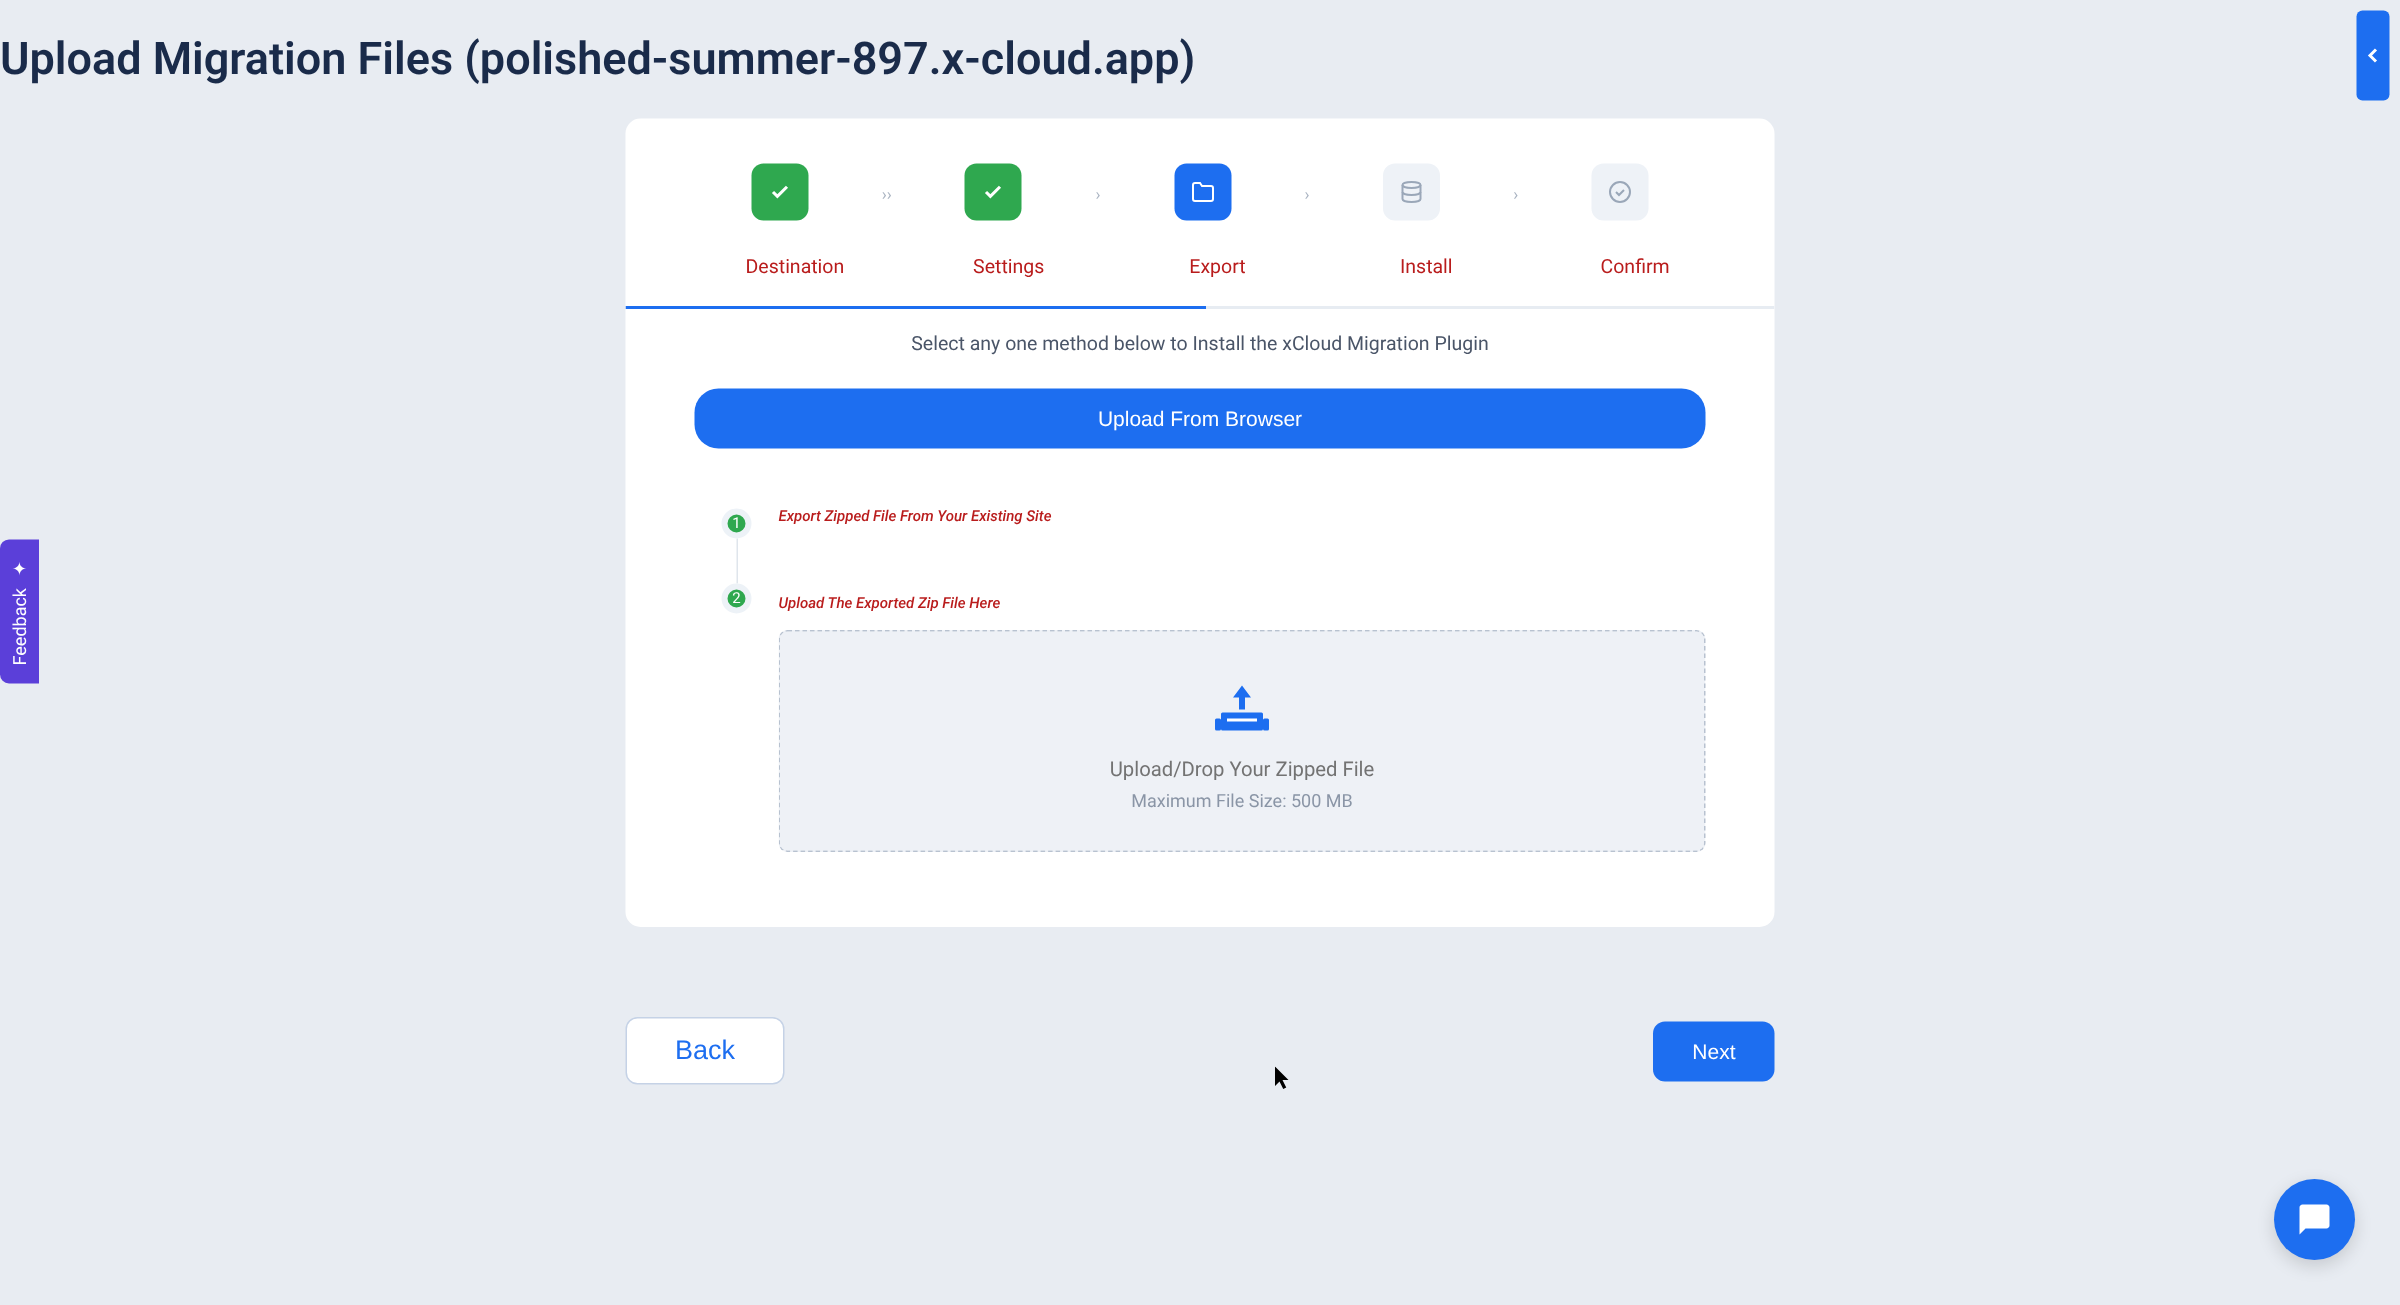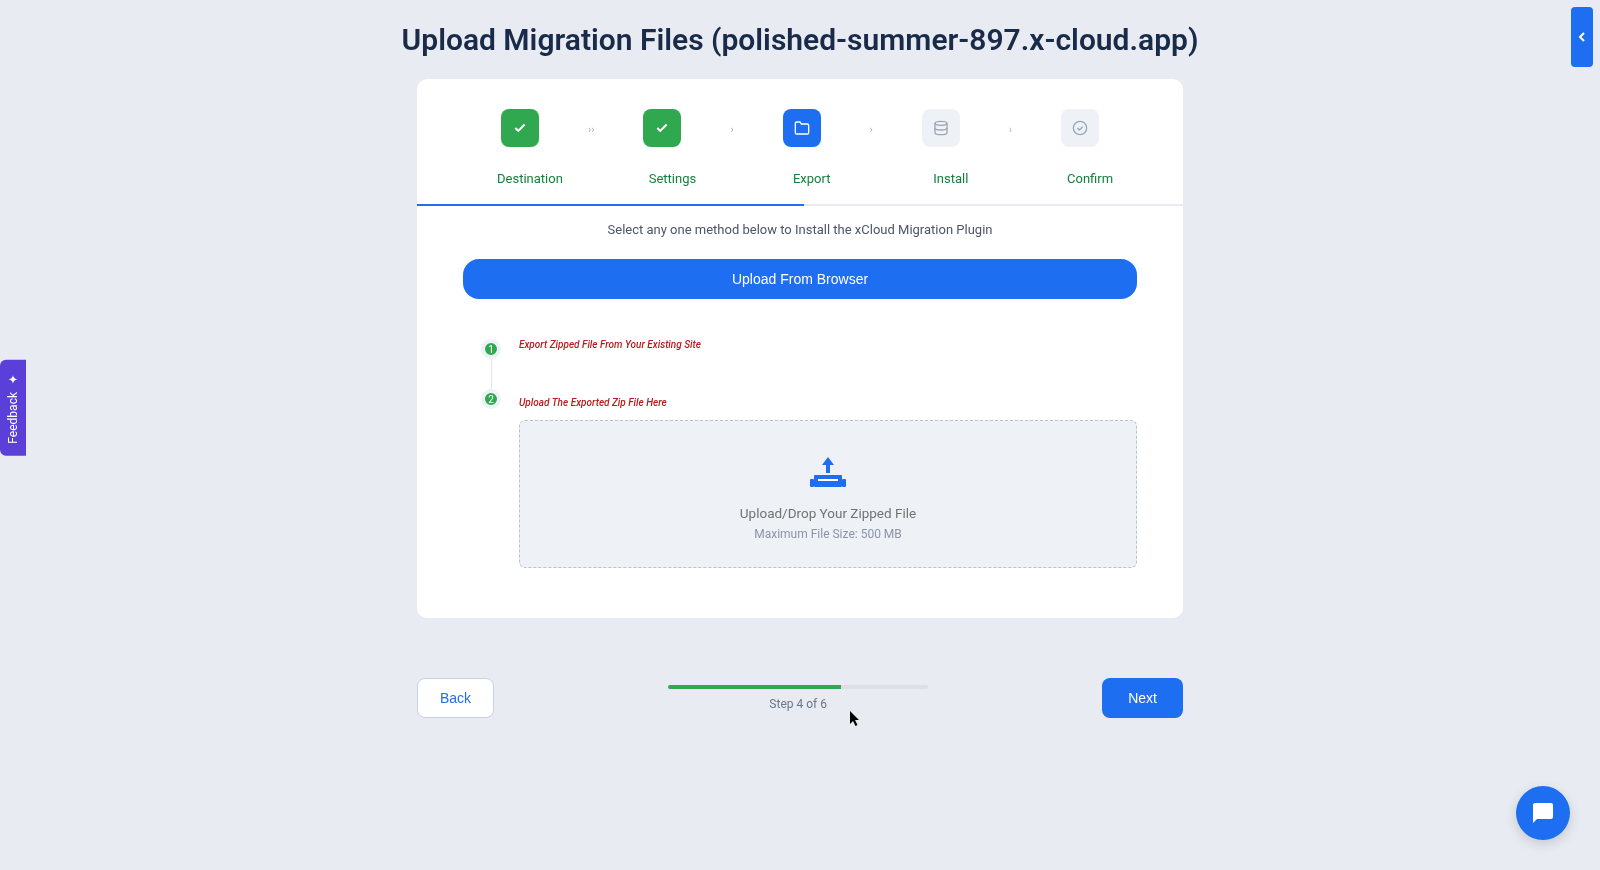--- a/index.html
+++ b/index.html
@@ -5,21 +5,21 @@
     * { margin: 0; padding: 0; box-sizing: border-box; }
     body {
       font-family: -apple-system, BlinkMacSystemFont, 'Segoe UI', Roboto, sans-serif;
       background: #e8ecf2;
       width: 1600px;
       height: 870px;
       overflow: hidden;
       position: relative;
     }
     .page-title {
-      text-align: center;
+      text-align: left;
       font-size: 30px;
       font-weight: 600;
       color: #1a2b4a;
       padding: 22px 0;
     }
     .card {
       background: #fff;
       width: 766px;
       margin: 0 auto;
       border-radius: 10px;
@@ -43,21 +43,21 @@
       height: 38px;
       border-radius: 8px;
       display: flex;
       align-items: center;
       justify-content: center;
       margin-bottom: 24px;
     }
     .step-icon.done { background: #2fa84f; color: #fff; }
     .step-icon.current { background: #1d6ef0; color: #fff; }
     .step-icon.pending { background: #eef2f7; color: #9aa7b8; }
-    .step-label { font-size: 13px; color: #15803d; font-weight: 400; margin-left: 20px; }
+    .step-label { font-size: 13px; color: #b91c1c; font-weight: 400; margin-left: 20px; }
     .step-sep {
       color: #aab4c2;
       font-size: 11px;
       padding-top: 14px;
       flex: 0;
     }
     .progress-line {
       height: 2px;
       background: #e7ecf2;
       margin-top: 18px;
@@ -155,22 +155,22 @@
       margin: 60px auto 0 auto;
       display: flex;
       align-items: center;
       justify-content: space-between;
     }
     .back-btn {
       background: #fff;
       border: 1px solid #c5d2e6;
       color: #1d6ef0;
       border-radius: 8px;
-      padding: 11px 22px;
-      font-size: 14px;
+      padding: 11px 32px;
+      font-size: 18px;
       cursor: pointer;
     }
     .next-btn {
       background: #1d6ef0;
       border: none;
       color: #fff;
       border-radius: 8px;
       padding: 12px 26px;
       font-size: 14px;
       cursor: pointer;
@@ -342,26 +342,20 @@
             <div class="dropzone-sub">Maximum File Size: 500 MB</div>
           </div>
         </div>
       </div>
     </div>
   </div>
 </div>
 
 <div class="footer">
   <button class="back-btn">Back</button>
-  <div class="footer-progress">
-    <div class="footer-bar">
-      <div class="footer-bar-fill"></div>
-    </div>
-    <div class="footer-step-text">Step 4 of 6</div>
-  </div>
   <button class="next-btn">Next</button>
 </div>
 
 <div class="feedback-tab">
   <span>Feedback</span>
   <span>✦</span>
 </div>
 
 <div class="side-collapse">
   <svg width="8" height="12" viewBox="0 0 8 12" fill="none" stroke="currentColor" stroke-width="2">

